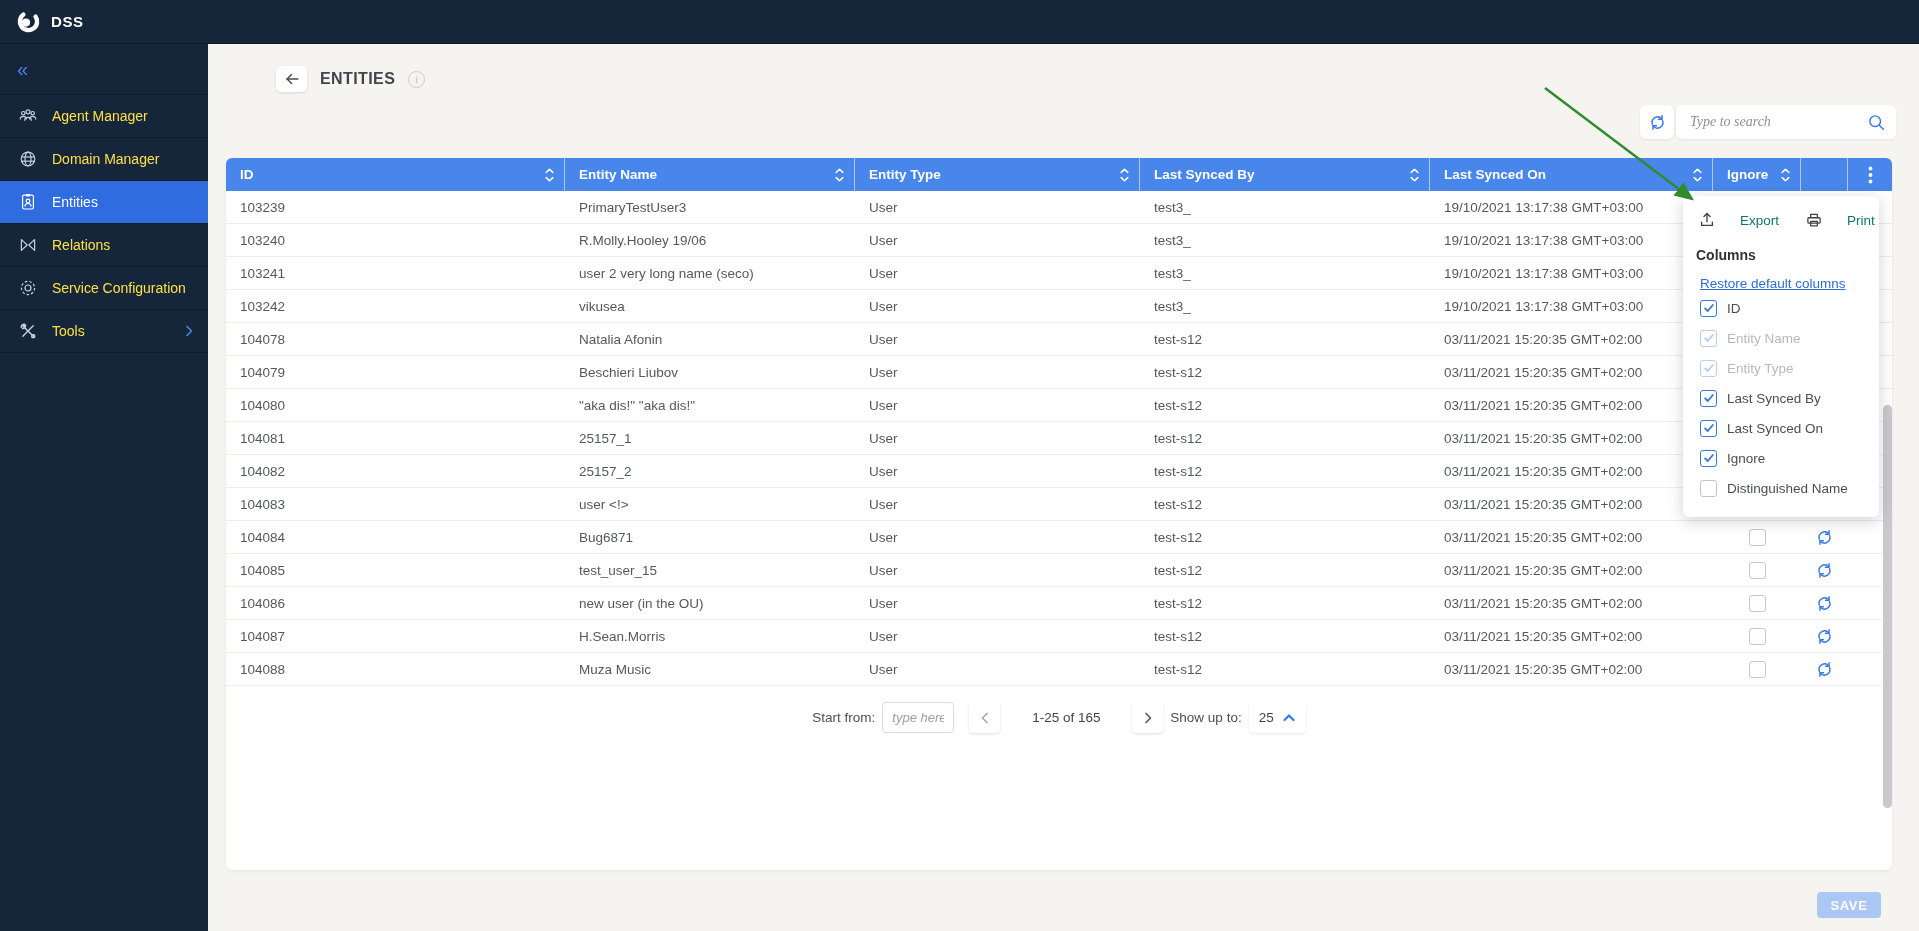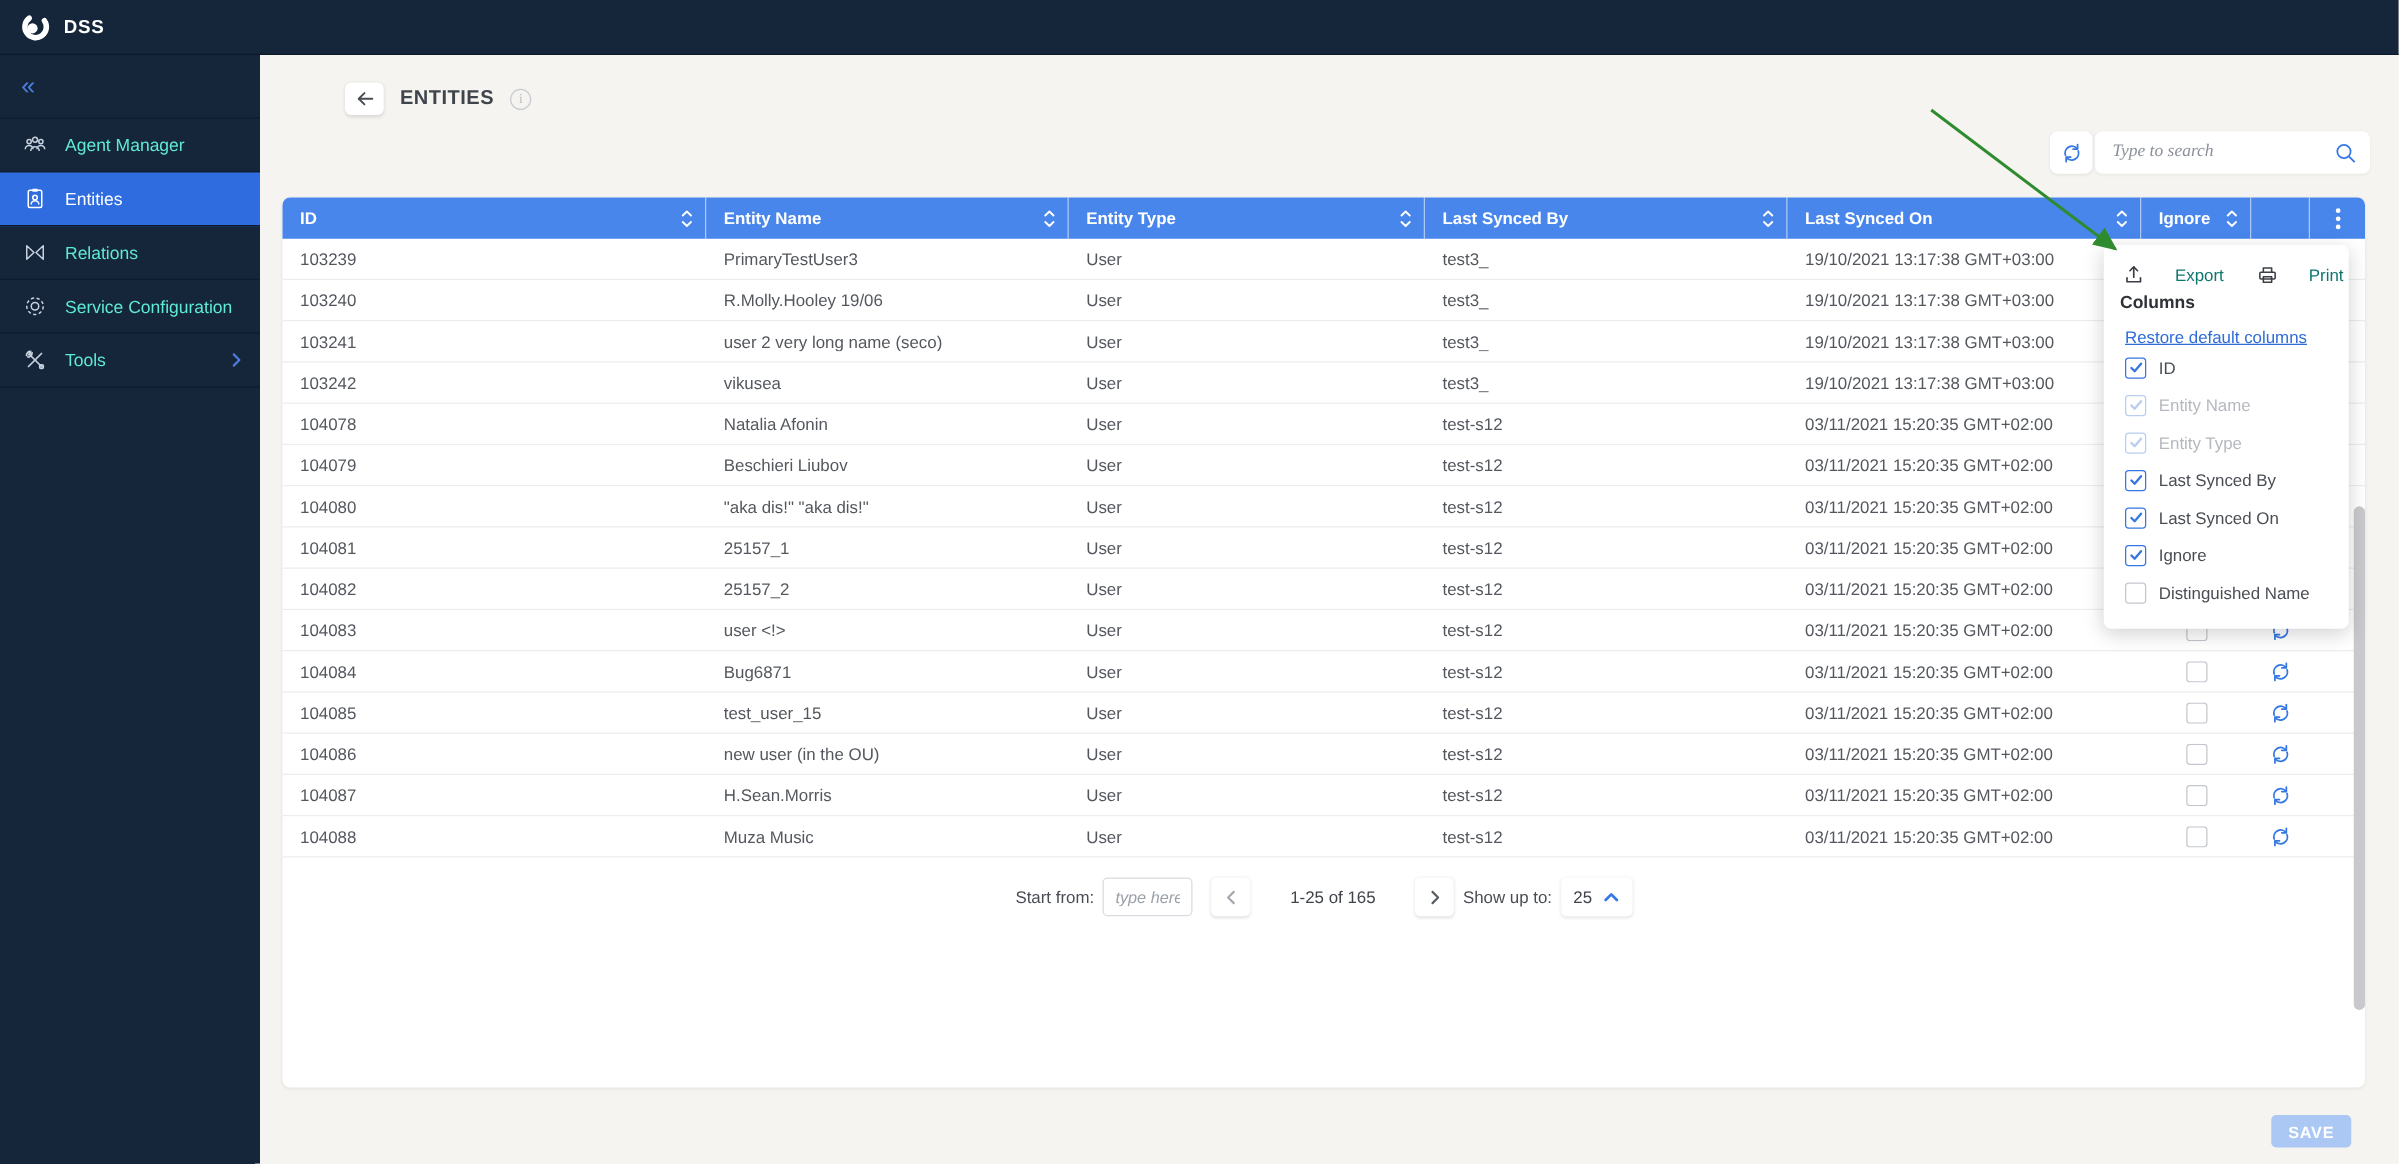--- a/index.html
+++ b/index.html
@@ -13,21 +13,21 @@
     background:#15263a; display:flex; align-items:center; padding-left:14px; z-index:5;
     border-bottom:1px solid #0d1a2b; }
   .brand-logo { width:28px; height:28px; display:flex; align-items:center; justify-content:center; }
   .brand-name { color:#ffffff; font-weight:bold; font-size:15px; letter-spacing:.6px; margin-left:9px; }
   
   .sidebar { position:absolute; left:0; top:44px; width:208px; height:887px; background:#15263a; z-index:4; }
   .collapse-row { height:51px; display:flex; align-items:center; padding-left:17px;
     border-bottom:1px solid #0e1c2d; }
   .collapse-btn { color:#4b80e0; font-size:20px; line-height:1; cursor:pointer; }
   .menu-item { height:43px; display:flex; align-items:center; gap:13px; padding-left:17px;
-    border-bottom:1px solid #0e1c2d; color:#5eead4; font-size:14px; cursor:pointer; }
+    border-bottom:1px solid #0e1c2d; color:#fde047; font-size:14px; cursor:pointer; }
   .menu-item .mi-icon { width:22px; height:22px; color:#c7d1dd; display:flex; align-items:center; justify-content:center; flex:0 0 22px; }
   .menu-item.selected { background:#2e6cdf; color:#ffffff; }
   .menu-item.selected .mi-icon { color:#ffffff; }
   .mi-chevron { margin-left:auto; margin-right:12px; width:14px; height:14px; color:#4b80e0; display:none; }
   .menu-item.has-chevron .mi-chevron { display:block; }
   
   .page-header { position:absolute; left:276px; top:66px; display:flex; align-items:center; gap:13px; }
   .back-btn { width:31px; height:26px; background:#ffffff; border-radius:5px;
     box-shadow:0 1px 3px rgba(0,0,0,.12); display:flex; align-items:center; justify-content:center; cursor:pointer; }
   .page-title { font-size:16px; font-weight:600; color:#40454c; letter-spacing:.4px; }
@@ -74,21 +74,21 @@
   .range-text { width:118px; text-align:center; color:#3f434a; }
   .pagesize { height:31px; background:#ffffff; border-radius:4px; box-shadow:0 1px 3px rgba(0,0,0,.1);
     display:flex; align-items:center; gap:8px; padding:0 10px; cursor:pointer; color:#3f434a; }
   .pagesize .chev-up { width:14px; height:14px; color:#3678e3; }
   
   .col-menu { position:absolute; left:1683px; top:196px; width:196px; background:#ffffff; border-radius:6px;
     box-shadow:0 4px 16px rgba(0,0,0,.18); z-index:10; padding:11px 0 14px 0; }
   .menu-actions { display:flex; align-items:center; gap:26px; padding:0 15px; height:26px; }
   .menu-action { display:flex; align-items:center; gap:24px; font-size:13.5px; color:#0f766e; cursor:pointer; }
   .menu-action .ma-icon { width:18px; height:18px; color:#3c4046; }
-  .menu-heading { font-size:14px; font-weight:bold; color:#2e3237; padding:0 13px; }
+  .menu-heading { font-size:14px; font-weight:bold; color:#2e3237; padding:0 13px; margin-top:14px; }
   .restore-link { display:inline-block; margin:13px 0 2px 17px; font-size:13.5px; color:#2e6cd8;
     text-decoration:underline; cursor:pointer; }
   .toggle-row { display:flex; align-items:center; gap:10px; height:30px; padding-left:17px; font-size:13.5px;
     color:#4a4e54; cursor:pointer; }
   .toggle-box { width:17px; height:17px; border:1px solid #c3c7cd; border-radius:3px; background:#ffffff;
     display:flex; align-items:center; justify-content:center; flex:0 0 17px; }
   .toggle-box svg { width:12px; height:12px; display:none; color:#3677e0; }
   .toggle-row.checked .toggle-box { border:1.5px solid #3677e0; }
   .toggle-row.checked .toggle-box svg { display:block; }
   .toggle-row.disabled .toggle-box { border-color:#b9cdf0; }
@@ -128,20 +128,32 @@
           <svg viewBox="0 0 20 20" width="20" height="20" fill="none" stroke="currentColor" stroke-width="1.2">
             <circle cx="5.3" cy="7.2" r="1.7"></circle>
             <circle cx="14.7" cy="7.2" r="1.7"></circle>
             <circle cx="10" cy="5.8" r="2"></circle>
             <path d="M2.2,13.4a3.1,3.1 0 0 1 6.2,0"></path>
             <path d="M11.6,13.4a3.1,3.1 0 0 1 6.2,0"></path>
             <path d="M6.6,14.8a3.4,3.4 0 0 1 6.8,0"></path>
           </svg>
         </span>
         <span>Agent Manager</span>
+
+      </div>
+      <div class="menu-item">
+        <span class="mi-icon">
+          <svg viewBox="0 0 20 20" width="20" height="20" fill="none" stroke="currentColor" stroke-width="1.2">
+            <circle cx="10" cy="10" r="6.8"></circle>
+            <ellipse cx="10" cy="10" rx="3" ry="6.8"></ellipse>
+            <line x1="3.4" y1="8" x2="16.6" y2="8"></line>
+            <line x1="3.4" y1="12.2" x2="16.6" y2="12.2"></line>
+          </svg>
+        </span>
+        <span>Domain Manager</span>
 
       </div>
       <div class="menu-item selected">
         <span class="mi-icon">
           <svg viewBox="0 0 20 20" width="20" height="20" fill="none" stroke="currentColor" stroke-width="1.2" stroke-linejoin="round">
             <rect x="4.6" y="3.2" width="10.8" height="13.8" rx="1.4"></rect>
             <line x1="8" y1="3.2" x2="12" y2="3.2" stroke-width="2.4"></line>
             <circle cx="10" cy="9" r="1.8"></circle>
             <path d="M6.9,14.6a3.1,3.1 0 0 1 6.2,0"></path>
           </svg>

